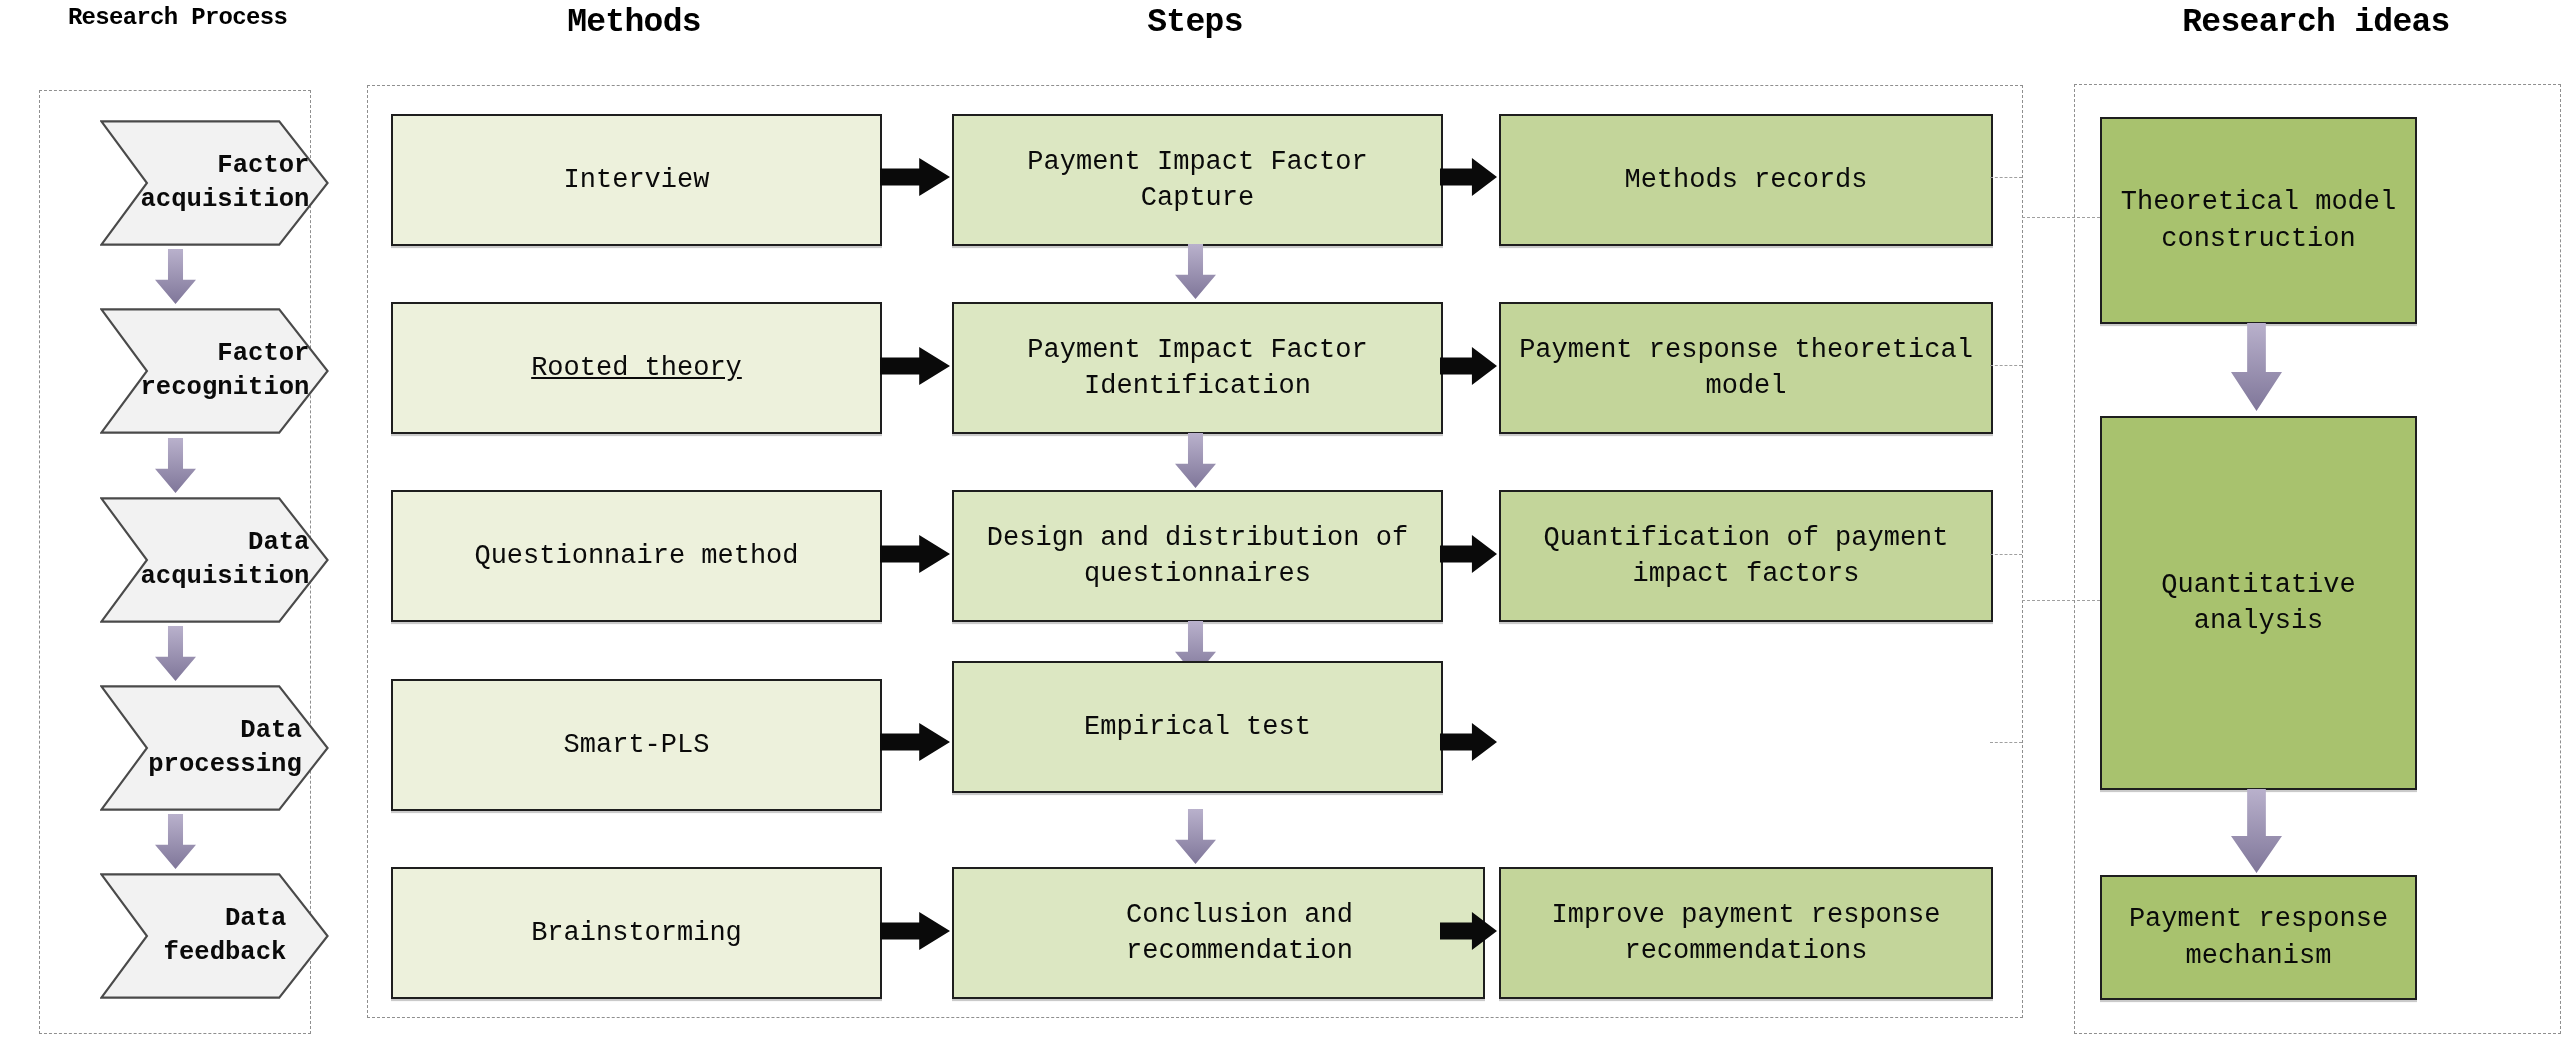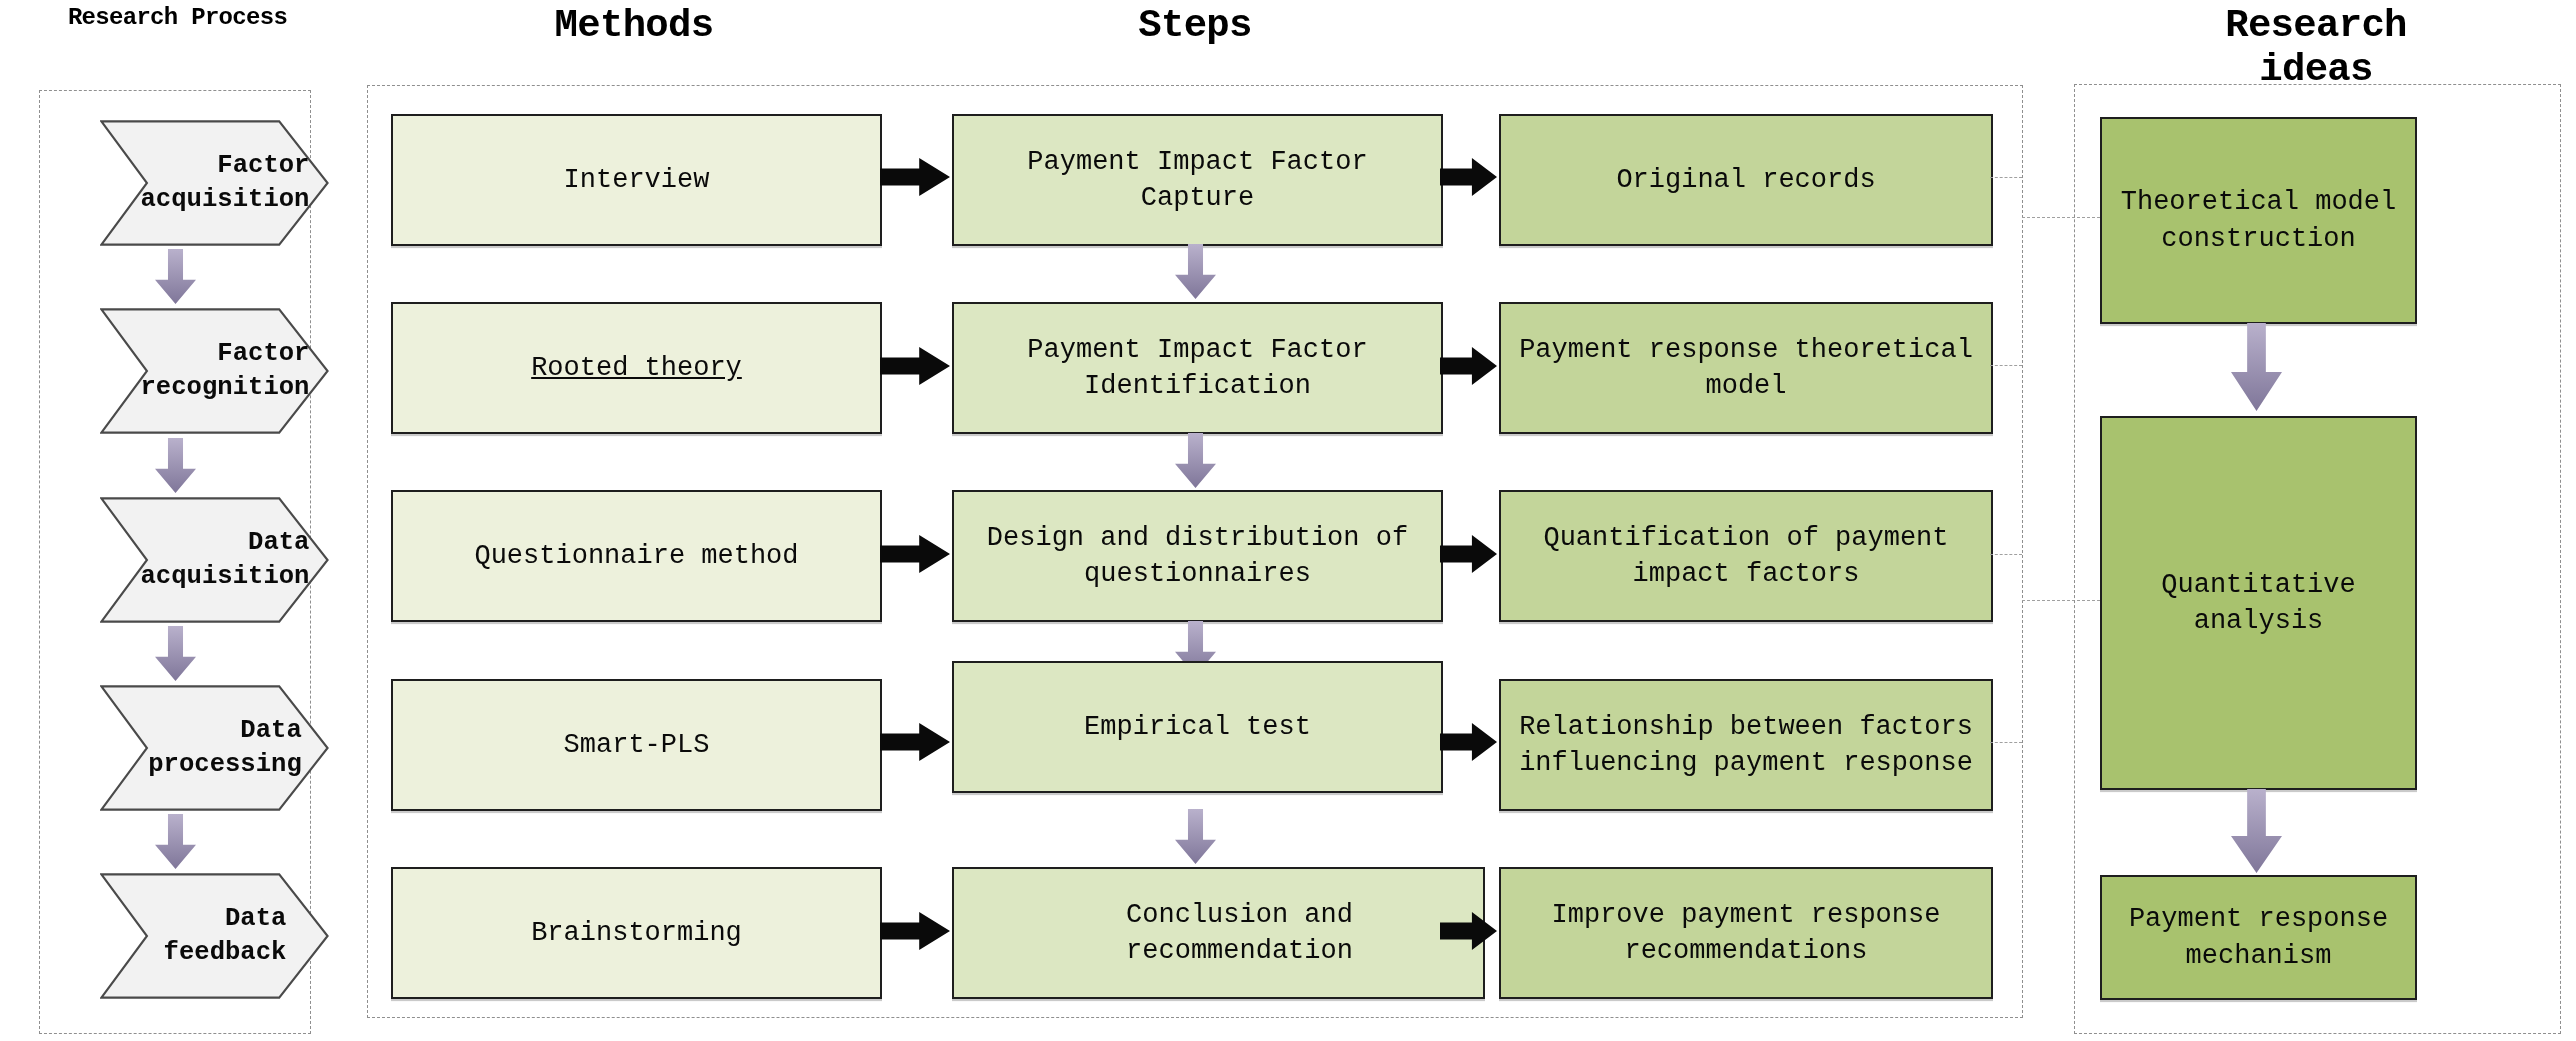--- a/index.html
+++ b/index.html
@@ -1,18 +1,18 @@
 <!DOCTYPE html>
 <html style="font-size:11.4px"><head>
 <meta charset="utf-8">
 <style>
   html,body{margin:0;padding:0;background:#ffffff;width:2576px;height:1041px;}
   #canvas{position:relative;width:2576px;height:1041px;background:#ffffff;overflow:hidden;
           font-family:"Liberation Mono","DejaVu Sans Mono",monospace;color:#0a0a0a;}
-  .hdr{position:absolute;top:4.3px;height:44px;font-weight:bold;font-size:39px;text-align:center;
+  .hdr{position:absolute;top:4.3px;height:44px;font-weight:bold;font-size:33px;text-align:center;
        letter-spacing:-0.7px;color:#000;}
   .panel{position:absolute;border:1.4px dashed #8f8f8f;background:transparent;}
   .box{position:absolute;display:flex;align-items:center;justify-content:center;text-align:center;
        white-space:pre-line;border:2.1px solid #1e1e1e;font-size:27px;line-height:1.34;
        box-shadow:0 2.1px 0 rgba(80,80,80,0.30);}
   .method-box{left:391px;width:487px;height:128px;background:#edf1dc;}
   .step-box{left:952px;width:487px;height:128px;background:#dce7c2;}
   .outcome-box{left:1499px;width:490px;height:128px;background:#c3d59a;}
   .idea-box{left:2100px;width:313px;background:#a8c26e;}
   .chev{position:absolute;left:60px;width:229px;height:126px;}
@@ -101,21 +101,21 @@
 
   <div class="box method-box" style="top:114px;">Interview</div>
   <svg class="barrow" style="left:880px;top:158px;width:70px;height:38px;" viewBox="0 0 100 54" preserveAspectRatio="none">
       <path d="M0 15 H56 V0 L100 27 L56 54 V39 H0 Z" fill="#0a0a0a"></path>
     </svg>
   <div class="box step-box" style="top:114px;">Payment Impact Factor
 Capture</div>
   <svg class="barrow" style="left:1440px;top:158px;width:57px;height:38px;" viewBox="0 0 100 54" preserveAspectRatio="none">
       <path d="M0 15 H56 V0 L100 27 L56 54 V39 H0 Z" fill="#0a0a0a"></path>
     </svg>
-  <div class="box outcome-box" style="top:114px;">Original records</div>
+  <div class="box outcome-box" style="top:114px;">Methods records</div>
 
   <svg class="parrow" style="left:1175px;top:244px;width:41px;height:55px;" viewBox="0 0 60 86" preserveAspectRatio="none">
       <path d="M19 0 H41 V48 H60 L30 86 L0 48 H19 Z" fill="url(#purpleGrad)"></path>
     </svg>
 
   <div class="box method-box" style="top:302px;text-decoration:underline;">Rooted theory</div>
   <svg class="barrow" style="left:880px;top:347px;width:70px;height:38px;" viewBox="0 0 100 54" preserveAspectRatio="none">
       <path d="M0 15 H56 V0 L100 27 L56 54 V39 H0 Z" fill="#0a0a0a"></path>
     </svg>
   <div class="box step-box" style="top:302px;">Payment Impact Factor
@@ -147,22 +147,20 @@
     </svg>
 
   <div class="box method-box" style="top:679px;">Smart-PLS</div>
   <svg class="barrow" style="left:880px;top:723px;width:70px;height:38px;" viewBox="0 0 100 54" preserveAspectRatio="none">
       <path d="M0 15 H56 V0 L100 27 L56 54 V39 H0 Z" fill="#0a0a0a"></path>
     </svg>
   <div class="box step-box" style="top:661px;">Empirical test</div>
   <svg class="barrow" style="left:1440px;top:723px;width:57px;height:38px;" viewBox="0 0 100 54" preserveAspectRatio="none">
       <path d="M0 15 H56 V0 L100 27 L56 54 V39 H0 Z" fill="#0a0a0a"></path>
     </svg>
-  <div class="box outcome-box" style="top:679px;">Relationship between factors
-influencing payment response</div>
 
   <svg class="parrow" style="left:1175px;top:809px;width:41px;height:55px;" viewBox="0 0 60 86" preserveAspectRatio="none">
       <path d="M19 0 H41 V48 H60 L30 86 L0 48 H19 Z" fill="url(#purpleGrad)"></path>
     </svg>
 
   <div class="box method-box" style="top:867px;">Brainstorming</div>
   <svg class="barrow" style="left:880px;top:912px;width:70px;height:38px;" viewBox="0 0 100 54" preserveAspectRatio="none">
       <path d="M0 15 H56 V0 L100 27 L56 54 V39 H0 Z" fill="#0a0a0a"></path>
     </svg>
   <div class="box step-box" style="top:867px;padding-left:42px;">Conclusion and

